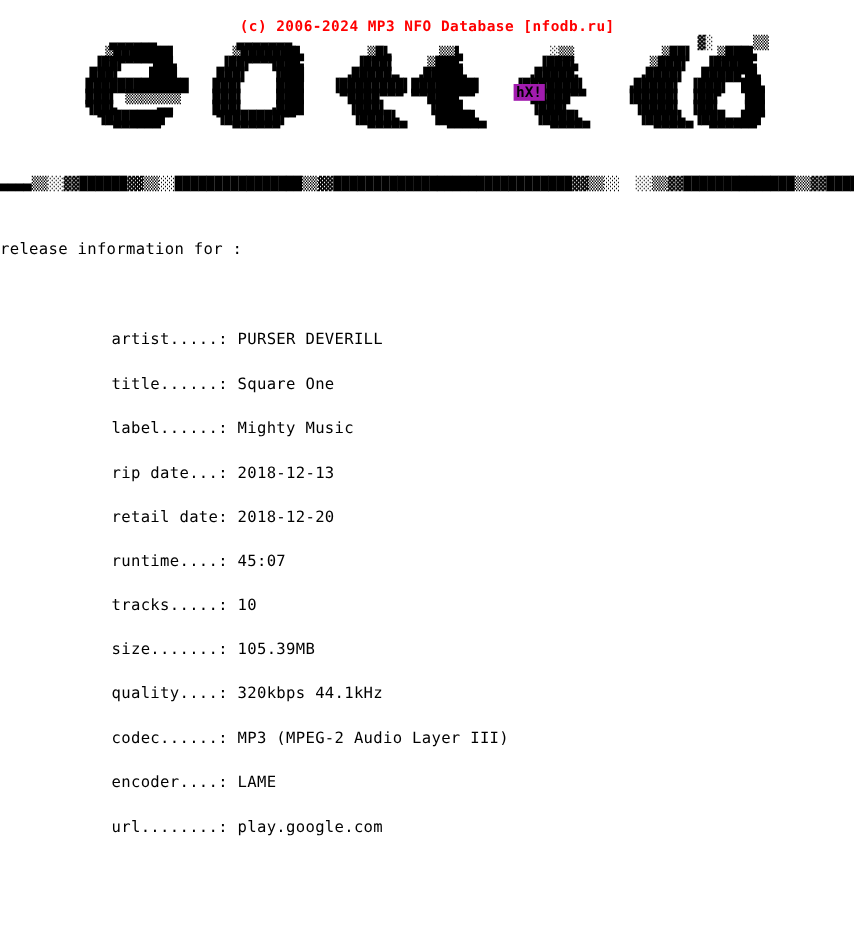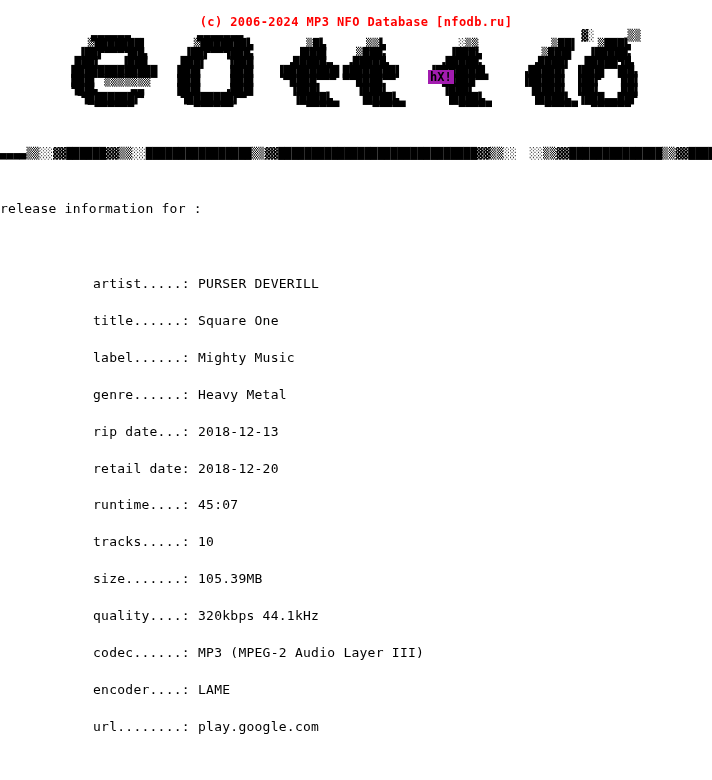--- a/index.html
+++ b/index.html
@@ -117,21 +117,20 @@
   <div class="block center">
     <span class="row">release information for :</span>
   </div>
 
   <div class="spacer-14"></div>
 
   <div class="block info-list">
     <span class="row"><span>artist.....:</span> <span>PURSER DEVERILL</span></span>
     <span class="row"><span>title......:</span> <span>Square One</span></span>
     <span class="row"><span>label......:</span> <span>Mighty Music</span></span>
-    <span class="row"><span>genre......:</span> <span>Heavy Metal</span></span>
     <span class="row"><span>rip date...:</span> <span>2018-12-13</span></span>
     <span class="row"><span>retail date:</span> <span>2018-12-20</span></span>
     <span class="row"><span>runtime....:</span> <span>45:07</span></span>
     <span class="row"><span>tracks.....:</span> <span>10</span></span>
     <span class="row"><span>size.......:</span> <span>105.39MB</span></span>
     <span class="row"><span>quality....:</span> <span>320kbps 44.1kHz</span></span>
     <span class="row"><span>codec......:</span> <span>MP3 (MPEG-2 Audio Layer III)</span></span>
     <span class="row"><span>encoder....:</span> <span>LAME</span></span>
     <span class="row"><span>url........:</span> <span>play.google.com</span></span>
   </div>

